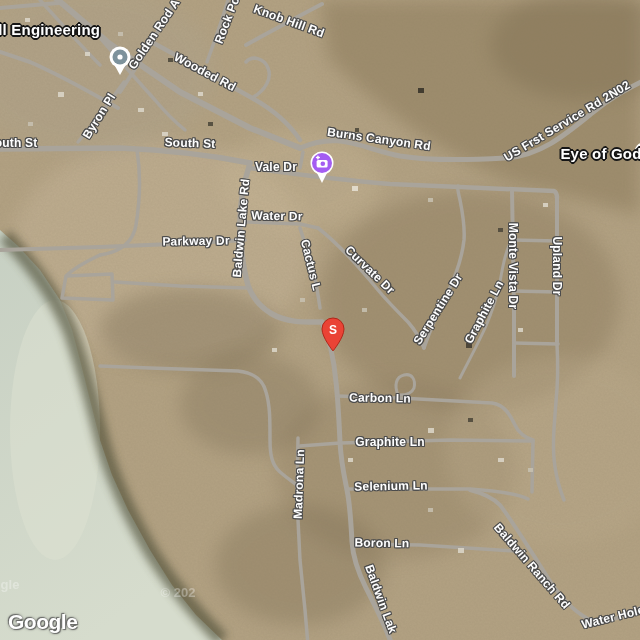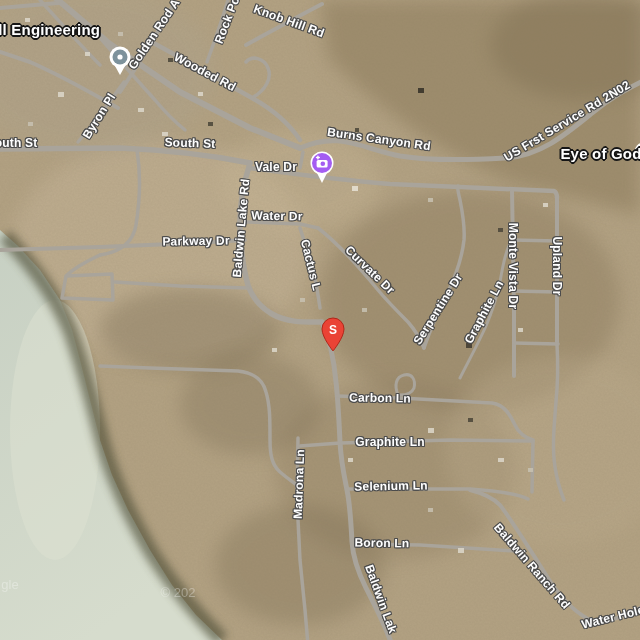--- a/index.html
+++ b/index.html
@@ -9,21 +9,21 @@
   .layer{position:absolute;left:0;top:0;width:640px;height:640px;pointer-events:none;}
   .lbl{position:absolute;white-space:nowrap;transform-origin:center;}
   .road{font-size:12px;font-weight:700;letter-spacing:.2px;color:#fff;
         text-shadow:-1px -1px 0 #4c4c4c,1px -1px 0 #4c4c4c,-1px 1px 0 #4c4c4c,
                     1px 1px 0 #4c4c4c,0 -1px 0 #4c4c4c,0 1px 0 #4c4c4c,
                     -1px 0 0 #4c4c4c,1px 0 0 #4c4c4c;}
   .poi{font-size:15px;font-weight:700;letter-spacing:.2px;color:#fff;
        text-shadow:-1px -1px 0 #161616,1px -1px 0 #161616,-1px 1px 0 #161616,
                    1px 1px 0 #161616,0 -2px 0 #161616,0 2px 0 #161616,
                    -2px 0 0 #161616,2px 0 0 #161616;}
-  .wm{font-size:13px;font-weight:400;color:rgba(255,255,255,.32);}
+  .wm{font-size:13px;font-weight:700;color:rgba(255,255,255,.32);}
   .google-logo{position:absolute;left:8px;top:610px;font-size:21px;font-weight:700;
        letter-spacing:-.5px;color:#fff;
        text-shadow:0 0 3px rgba(90,90,90,.9),1px 1px 1px rgba(80,80,80,.8),
                    -1px -1px 1px rgba(80,80,80,.8);}
   .attribution{position:absolute;right:2px;top:622px;font-size:11px;color:#fff;
        text-shadow:0 0 3px rgba(0,0,0,.85),0 1px 2px rgba(0,0,0,.8);}
   .marker{position:absolute;transform:translate(-50%,-100%);}
 </style>
 </head>
 <body>
@@ -218,13 +218,14 @@
     </svg>
   </div>
 
   <div class="marker" style="left:320px;top:316px;">
     <svg width="26" height="36" viewBox="0 0 26 36">
       <path d="M13,35 C13,35 2,21.5 2,13 A11,11 0 1 1 24,13 C24,21.5 13,35 13,35 Z" fill="#ea4335" stroke="#b0271a" stroke-width="1"></path>
       <text x="13" y="17.5" text-anchor="middle" font-family="Liberation Sans, sans-serif" font-size="12" font-weight="700" fill="#ffffff">S</text>
     </svg>
   </div>
 
+  <div class="google-logo">Google</div>
 </div>
 
 </body></html>

